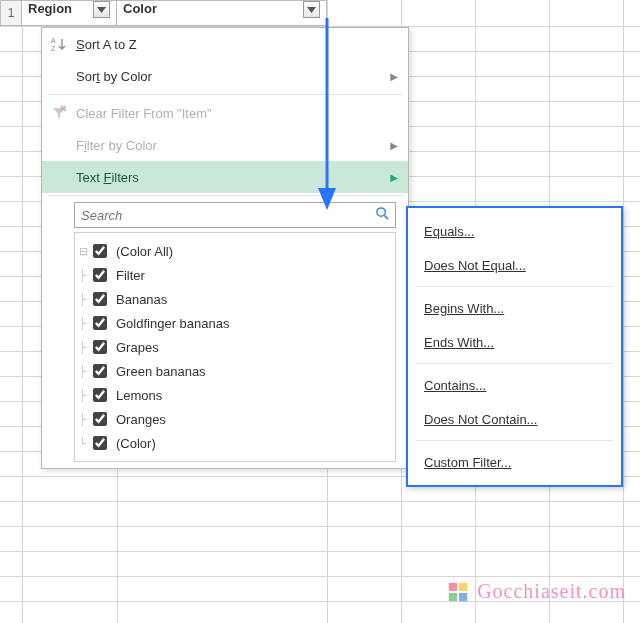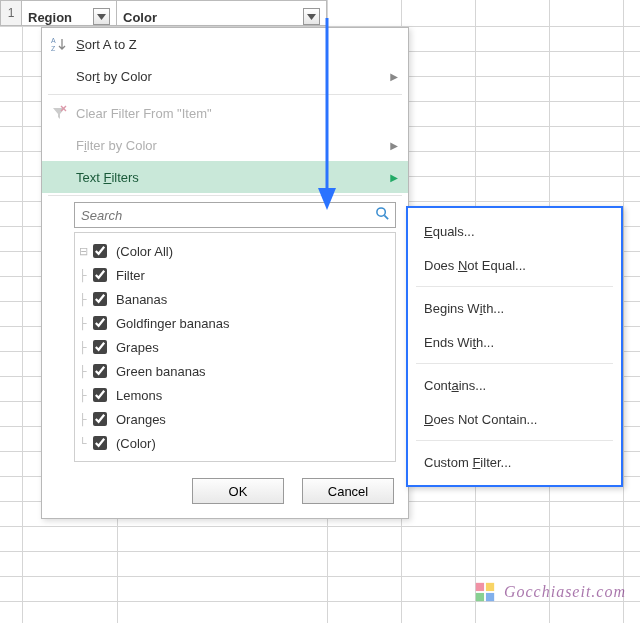--- a/index.html
+++ b/index.html
@@ -42,21 +42,21 @@
     align-items: center;
     justify-content: center;
     font-size: 12px;
     color: #666;
   }
   .colhead {
     border: 1px solid #bbb;
     border-left: none;
     background: #fff;
     display: flex;
-    align-items: flex-end;
+    align-items: flex-start;
     padding: 0 6px;
     font-weight: bold;
     position: relative;
   }
   .colhead .drop {
     margin-left: auto;
     width: 17px;
     height: 17px;
     border: 1px solid #999;
     background: linear-gradient(#fff,#e6e6e6);
@@ -171,20 +171,21 @@
   
   .submenu {
     position: absolute;
     top: 206px;
     left: 406px;
     width: 217px;
     background: #fff;
     border: 2px solid #2a73ff;
     box-shadow: 2px 2px 6px rgba(0,0,0,0.2);
     padding: 6px 0;
+    text-decoration: underline;
   }
   .sub-item {
     height: 34px;
     display: flex;
     align-items: center;
     padding: 0 16px;
     cursor: pointer;
   }
   .sub-sep {
     height: 1px;
@@ -208,24 +209,23 @@
     display: flex;
     align-items: center;
     gap: 8px;
     opacity: 0.6;
   }
   .wm-logo {
     width: 22px; height: 22px;
   }
   .wm-text {
     font-family: Georgia, serif;
-    font-size: 16px;
-    color: #701a75;
+    font-size: 20px;
+    color: #ec4899;
     letter-spacing: 1px;
-    font-style: italic;
   }
 
   .chkbox {
     width: 14px; height: 14px;
     accent-color: #444;
   }
 
   .u { text-decoration: underline; }
 </style>
 </head>
@@ -371,24 +371,20 @@
         <input type="checkbox" checked="" class="chkbox" style="">
         <span>Oranges</span>
       </div>
     <div class="check-item">
         <span class="tree-dash">└</span>
         <input type="checkbox" checked="" class="chkbox" style="">
         <span>(Color)</span>
       </div>
   </div>
 
-  <div class="btn-row">
-    <button class="btn">OK</button>
-    <button class="btn">Cancel</button>
-  </div>
 </div>
 
 <div class="submenu">
   <div class="sub-item">
       <span><span class="u">E</span>quals...</span>
     </div>
   <div class="sub-item">
       <span>Does <span class="u">N</span>ot Equal...</span>
     </div>
   <div class="sub-sep"></div>

